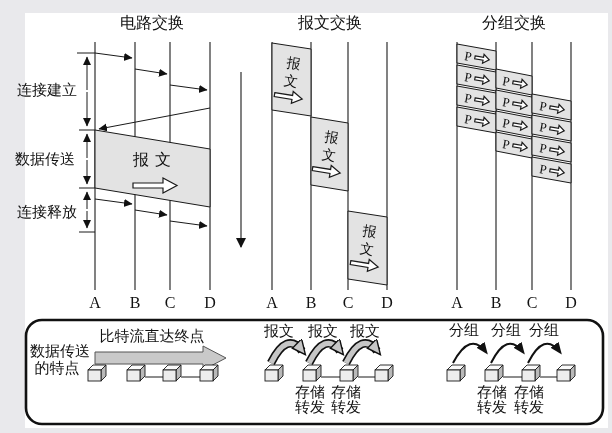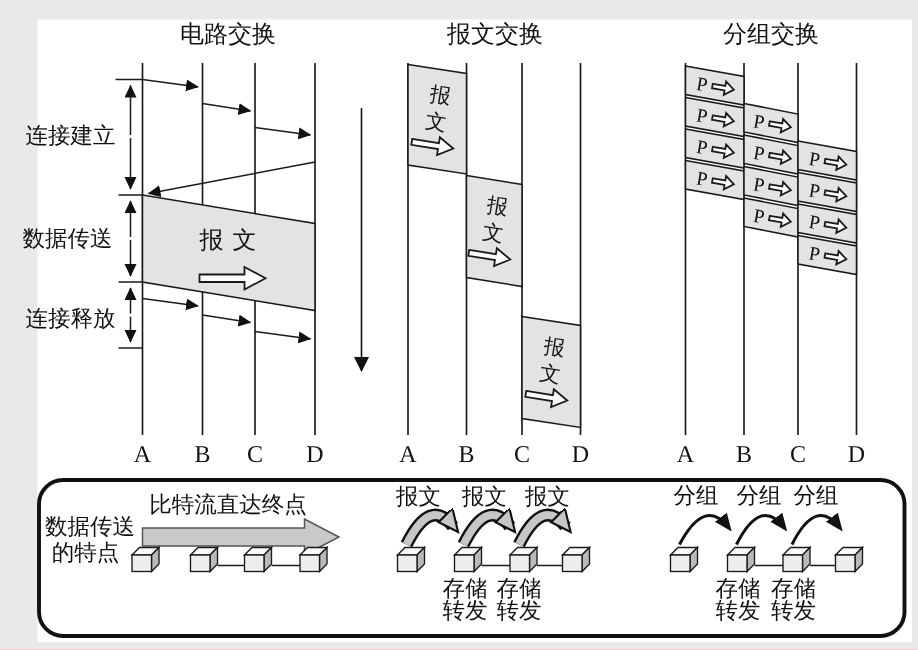--- a/index.html
+++ b/index.html
@@ -1,17 +1,17 @@
 <!DOCTYPE html>
 <html><head>
 <meta charset="utf-8">
 <style>
   html,body{margin:0;padding:0;}
   body{background:#e9e9ec;font-family:"Liberation Sans","DejaVu Sans",sans-serif;}
-  #stage{position:relative;width:612px;height:433px;background:#ef4444;overflow:hidden;}
+  #stage{position:relative;width:612px;height:433px;background:#eab308;overflow:hidden;}
   svg{position:absolute;left:0;top:0;}
   .ln{stroke:#1a1a1a;stroke-width:1;}
   .ln2{stroke:#1a1a1a;stroke-width:1.1;}
   .shade{fill:#e3e3e3;stroke:#1a1a1a;stroke-width:1;}
   .blk{fill:#e3e3e3;stroke:#1a1a1a;stroke-width:1;}
   .holo{fill:#ffffff;stroke:#1a1a1a;stroke-width:1.2;stroke-linejoin:miter;}
   text{fill:#111;font-family:"Liberation Serif","DejaVu Serif",serif;}
   .zh{font-size:15px;}
   .ttl{font-size:16px;}
   .nd{font-size:16px;}

